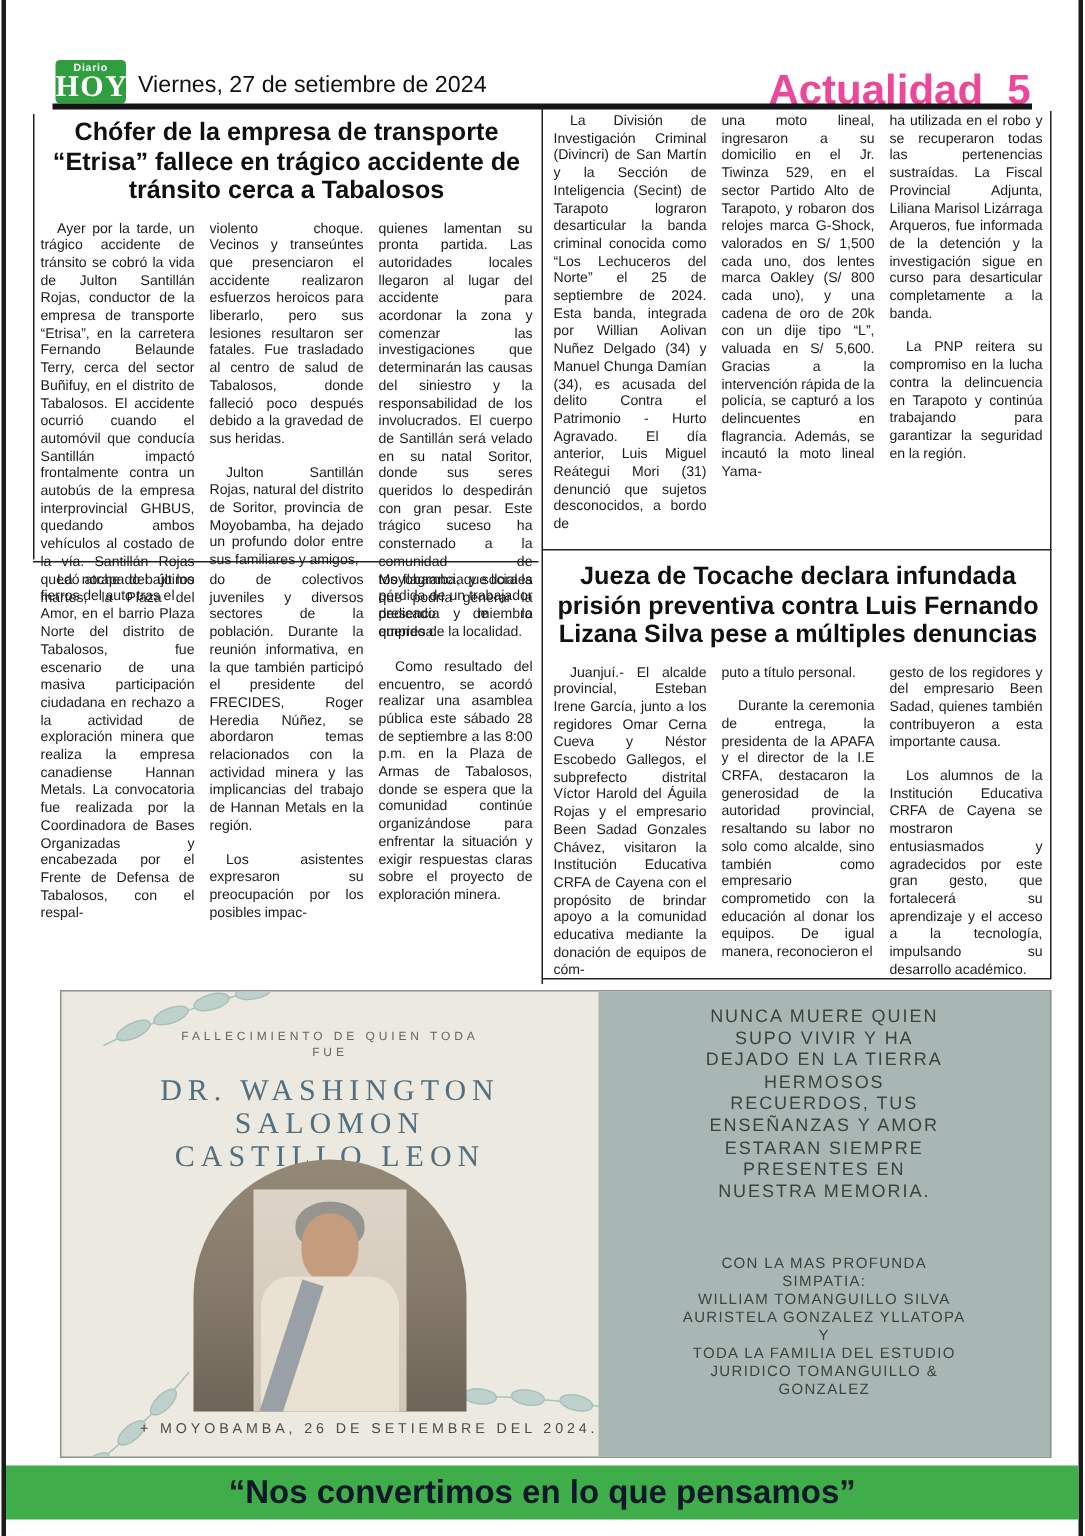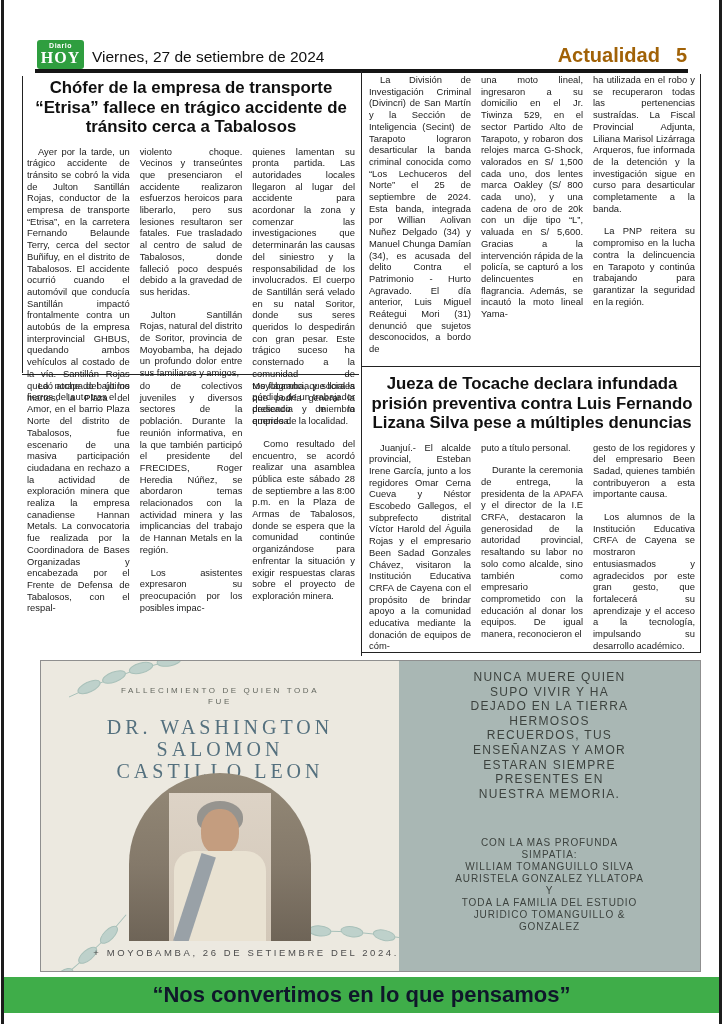--- a/index.html
+++ b/index.html
@@ -10,23 +10,23 @@
   .scan-edge { position:absolute; top:0; width:3px; height:1024px; background:#1c1c1c; }
   .scan-edge.left { left:1px; }
   .scan-edge.right { right:1px; }
 
   
   .logo {
     position:absolute; left:37px; top:40px; width:47px; height:29px;
     background:#2f9e3f; border-radius:3px; color:#fff; text-align:center;
   }
   .logo .brand-top { display:block; font-size:7px; font-weight:bold; letter-spacing:.5px; line-height:9px; margin-top:1px; }
-  .logo .brand-main { display:block; font-family:"Liberation Serif", serif; font-weight:bold; font-size:16px; line-height:16px; letter-spacing:1px; }
+  .logo .brand-main { display:block; font-family:"Liberation Serif", serif; font-weight:bold; font-size:20px; line-height:16px; letter-spacing:1px; }
   .masthead-date { position:absolute; left:92px; top:48px; font-size:15.5px; color:#101010; }
-  .masthead-section { position:absolute; right:36px; top:44px; font-size:20px; font-weight:bold; color:#a16207; }
+  .masthead-section { position:absolute; right:36px; top:44px; font-size:28px; font-weight:bold; color:#ec4899; }
   .masthead-section .pagenum { margin-left:16px; }
   .header-rule { position:absolute; left:35px; width:653px; top:69px; height:4px; background:#151515; }
 
   
   .rule { position:absolute; background:#222; }
   .v-divider     { left:361px; top:71px;  width:1px;  height:585px; }
   .right-edge-rule { left:700px; top:74px; width:1px; height:578px; }
   .left-edge-rule  { left:22px;  top:76px; width:1px; height:297px; }
   .left-sep      { left:22px;  top:374px; width:337px; height:1px; }
   .right-sep     { left:362px; top:366px; width:339px; height:1px; }

